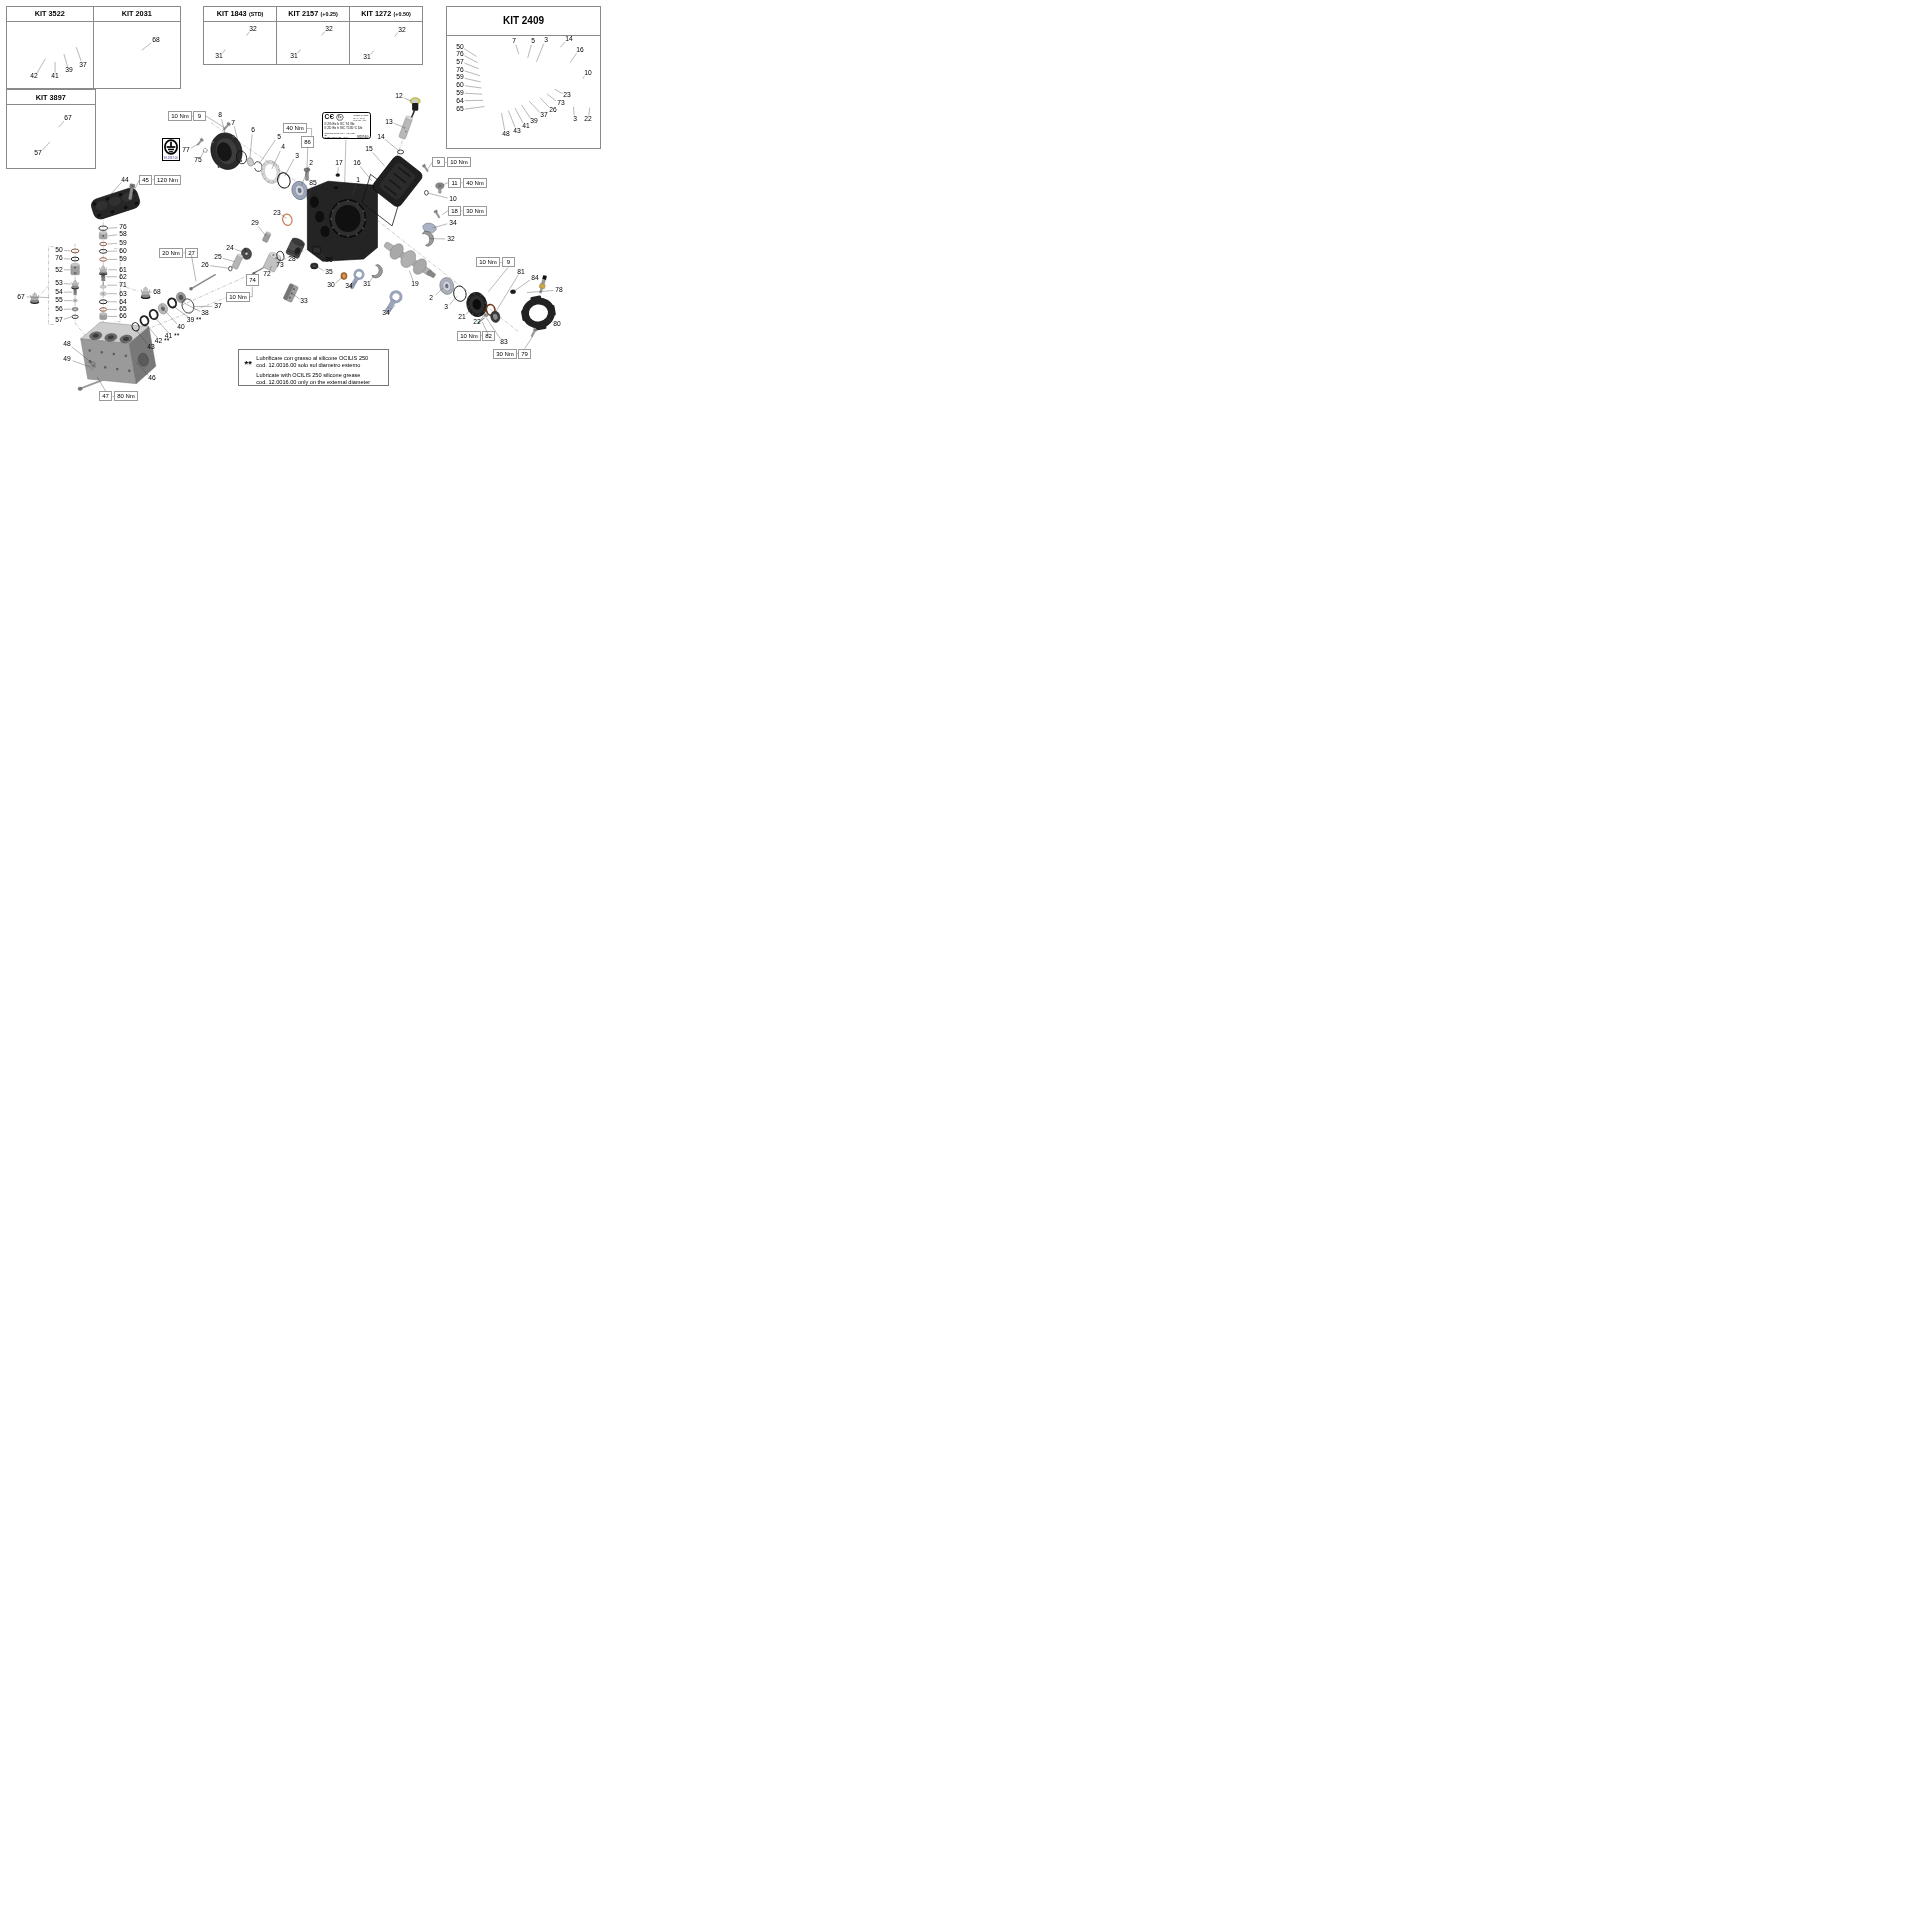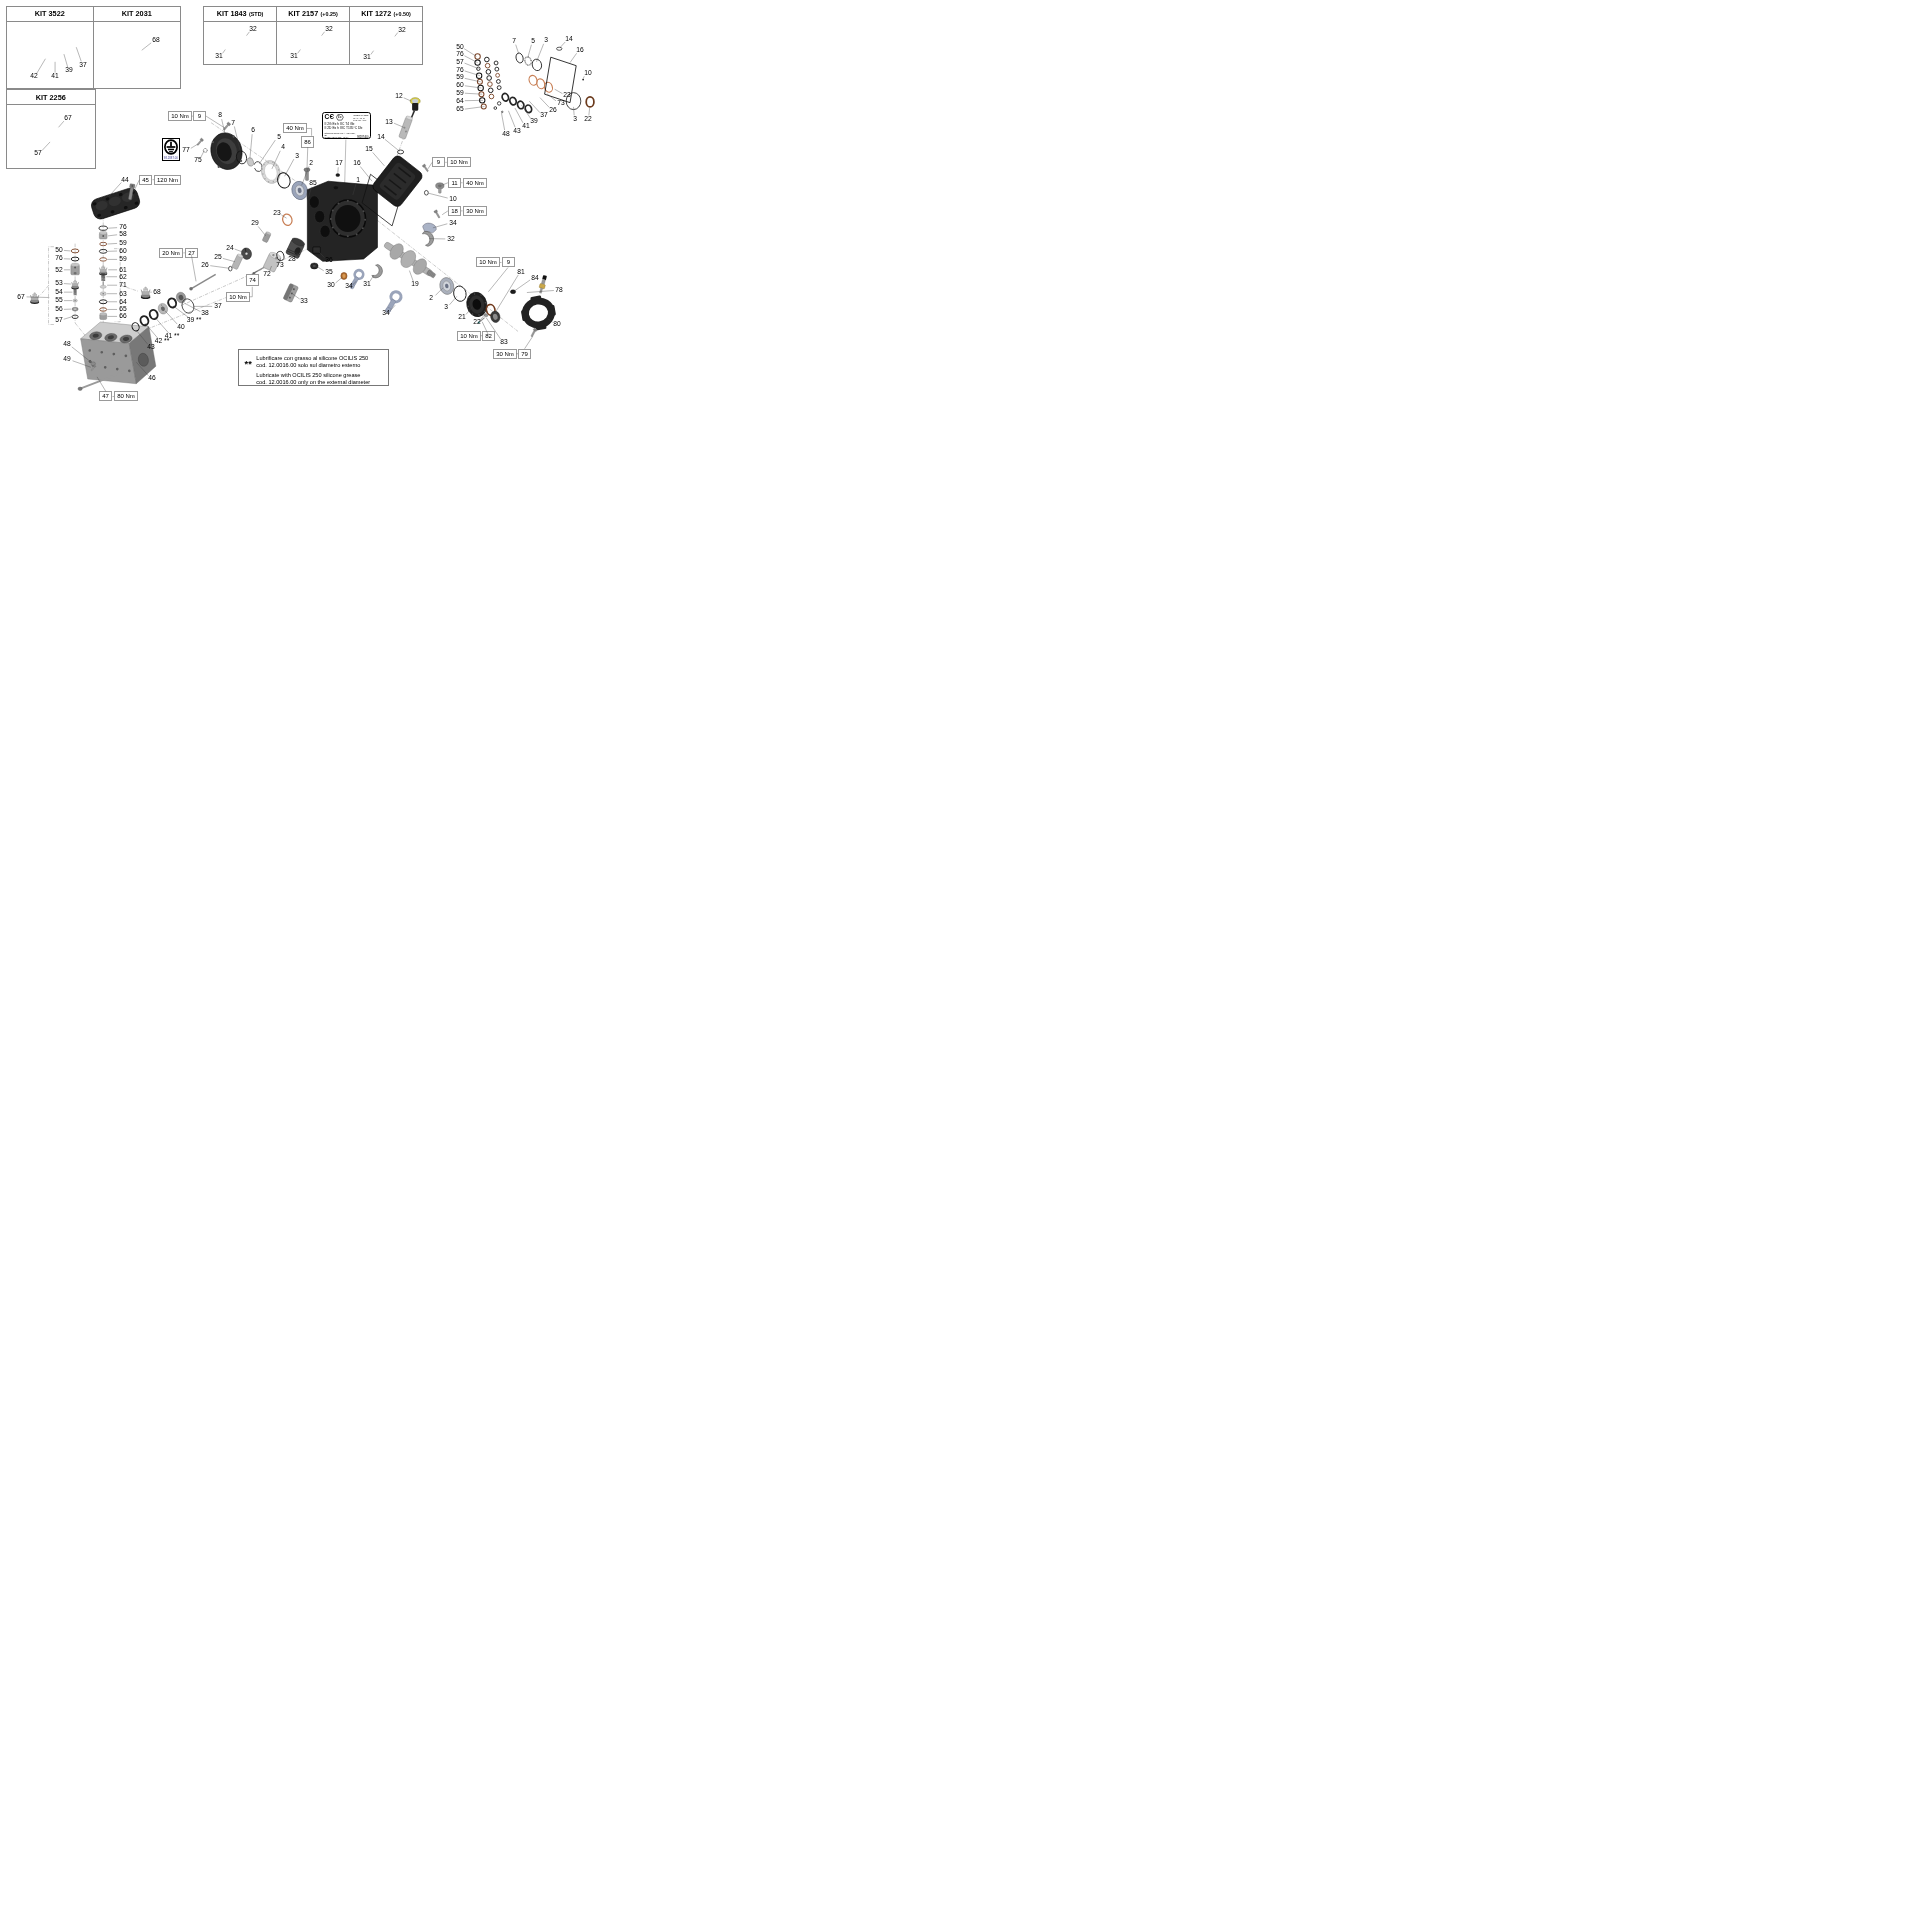--- a/index.html
+++ b/index.html
@@ -539,21 +539,21 @@
       </div>
       <div class="cell">
         <div class="kithead">
             <span>KIT 2031</span>
           </div>
       </div>
     </div>
   </div>
   <div class="kitbox" style="left:5.8px;top:89px;width:90px;height:80px;">
     <div class="kithead" style="height:15.4px;">
-        <span>KIT 2256</span>
+        <span>KIT 3897</span>
       </div>
   </div>
   <div class="kitbox" style="left:203px;top:5.8px;width:220px;height:59px;">
     <div class="cellwrap">
       <div class="cell">
         <div class="kithead">
             <span>KIT 1843</span>
           <span class="variant">(STD)</span>
           </div>
       </div>
@@ -563,20 +563,25 @@
           <span class="variant">(+0.25)</span>
           </div>
       </div>
       <div class="cell">
         <div class="kithead">
             <span>KIT 1272</span>
           <span class="variant">(+0.50)</span>
           </div>
       </div>
     </div>
+  </div>
+  <div class="kitbox" style="left:446px;top:5.8px;width:155px;height:143px;">
+    <div id="kit2409head">
+        <span>KIT 2409</span>
+      </div>
   </div>
 
   <div id="ceplate">
     <div class="cerow1">
       <span class="cemark">CЄ</span>
       <svg class="exhex" viewBox="0 0 40 34" style="font-size:6px">
         <polygon points="10,2 30,2 38,17 30,32 10,32 2,17" fill="none" stroke="#000" stroke-width="3"></polygon>
         <text x="20" y="23" text-anchor="middle" font-size="16" font-weight="bold" font-style="italic" font-family="Liberation Serif, serif">Ex</text>
       </svg>
       <div class="ceright">

